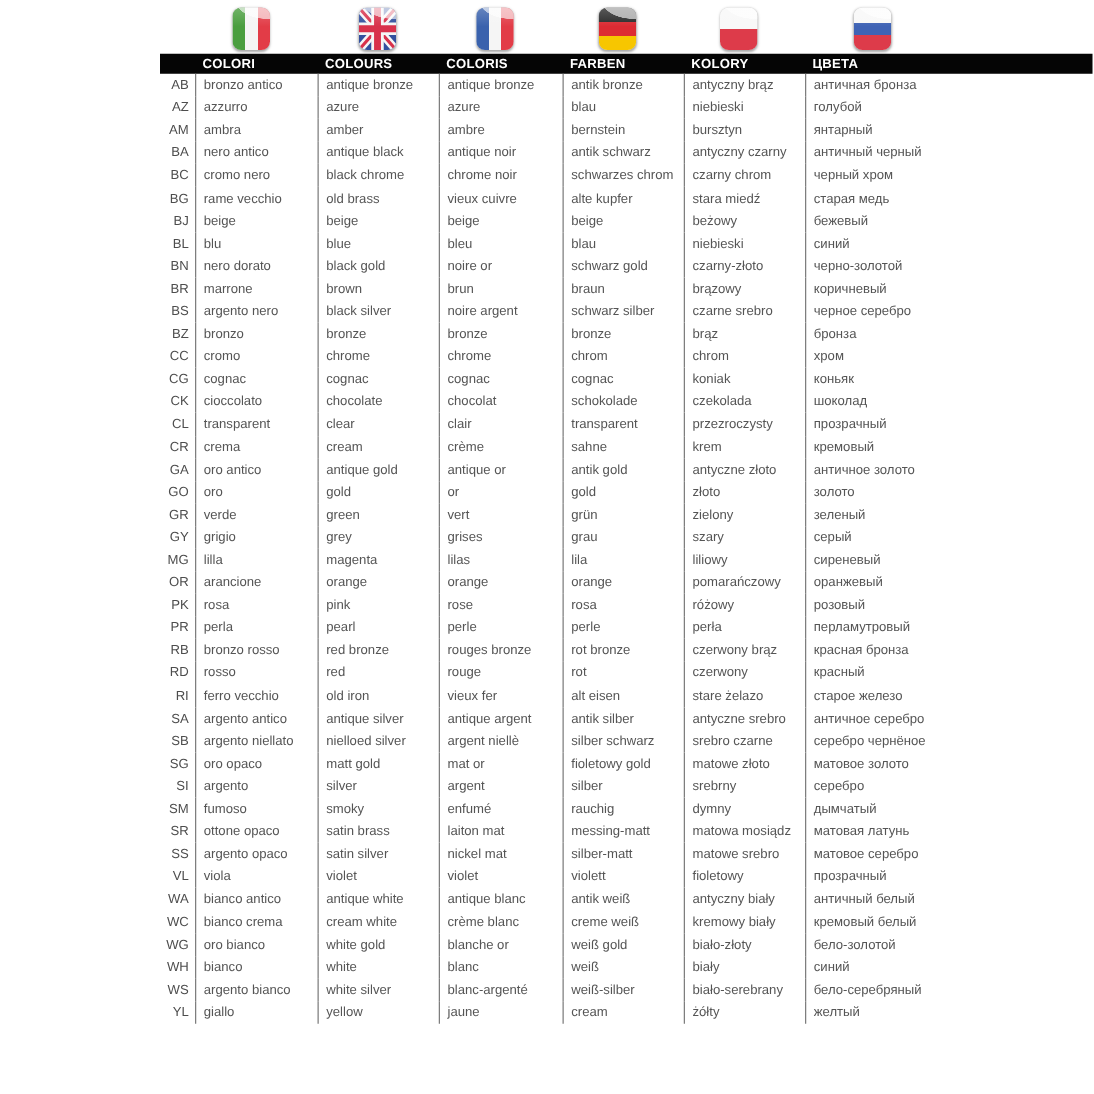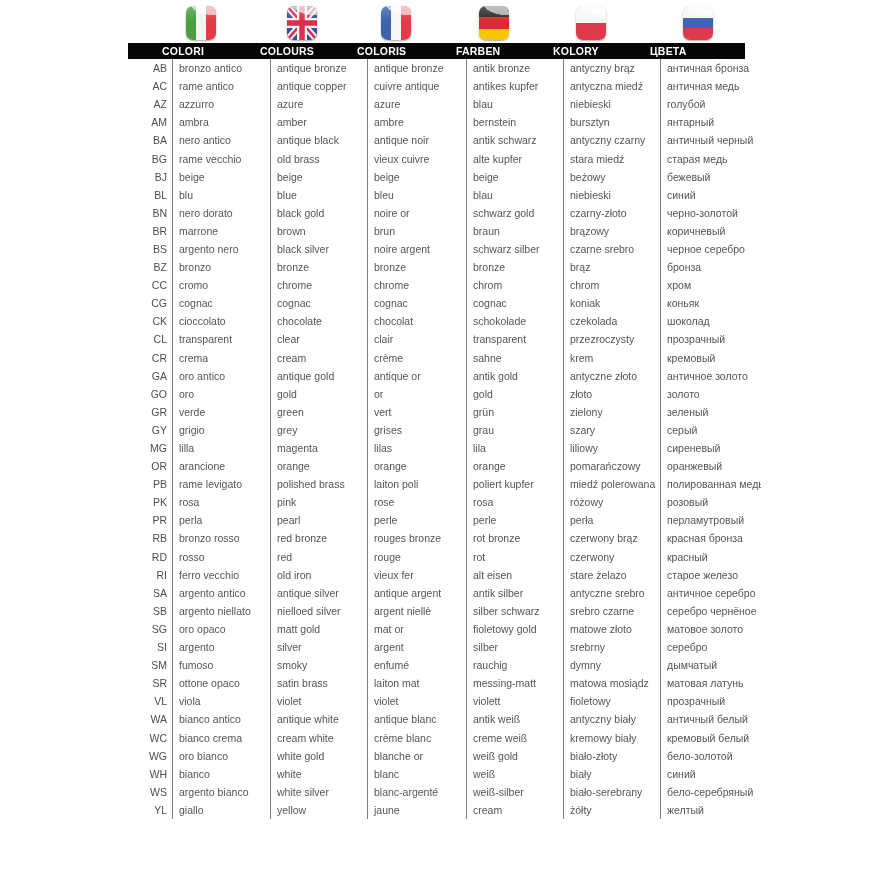--- a/index.html
+++ b/index.html
@@ -22,28 +22,28 @@
   .flag-de{left:479px}
   .flag-pl{left:576px}
   .flag-ru{left:683px}
   .flag-it .fill{background:linear-gradient(to right,#4a9e3f 0 33.4%,#f5f5f5 33.4% 66.7%,#e23c47 66.7% 100%)}
   .flag-fr .fill{background:linear-gradient(to right,#3a62ad 0 33.4%,#f5f5f5 33.4% 66.7%,#e23c47 66.7% 100%)}
   .flag-de .fill{background:linear-gradient(to bottom,#2b2b2b 0 33.4%,#dd2b33 33.4% 66.7%,#f7c600 66.7% 100%)}
   .flag-pl .fill{background:linear-gradient(to bottom,#f8f8f8 0 50%,#dd3b4a 50% 100%)}
   .flag-ru .fill{background:linear-gradient(to bottom,#f8f8f8 0 36%,#3f63b5 36% 64%,#dd3b4a 64% 100%)}
 
   
-  .header-bar{position:absolute;left:128px;top:43px;width:617px;height:16px;background:#050505;
+  .header-bar{position:absolute;left:128px;top:43px;width:746px;height:16px;background:#050505;
     display:flex;align-items:center;color:#ffffff;font-size:10.5px;font-weight:bold;letter-spacing:.2px}
   .hcell{box-sizing:border-box;padding-left:6px;white-space:nowrap}
   .h0{width:28px;padding-left:0}
   .h1{width:98px}.h2{width:97px}.h3{width:99px}.h4{width:97px}.h5{width:97px}.h6{width:101px}
 
   
-  .table{position:absolute;left:144px;top:59px;width:617px}
+  .table{position:absolute;left:128px;top:59px;width:617px}
   .row{display:flex;height:18.1px}
   .cell{box-sizing:border-box;font-size:10.5px;color:#555555;white-space:nowrap;overflow:hidden;
         display:flex;align-items:center;height:100%}
   .c0{width:28px;justify-content:flex-end;padding-right:5px;color:#4d4d4d}
   .c1{width:98px}.c2{width:97px}.c3{width:99px}.c4{width:97px}.c5{width:97px}.c6{width:101px}
   .c1,.c2,.c3,.c4,.c5,.c6{border-left:1px solid #7e7e7e;padding-left:6px}
 </style>
 </head>
 <body>
 
@@ -90,29 +90,20 @@
     <div class="row">
       <div class="cell c0">AB</div>
       <div class="cell c1">bronzo antico</div>
       <div class="cell c2">antique bronze</div>
       <div class="cell c3">antique bronze</div>
       <div class="cell c4">antik bronze</div>
       <div class="cell c5">antyczny brąz</div>
       <div class="cell c6">античная бронза</div>
     </div>
     <div class="row">
-      <div class="cell c0">AC</div>
-      <div class="cell c1">rame antico</div>
-      <div class="cell c2">antique copper</div>
-      <div class="cell c3">cuivre antique</div>
-      <div class="cell c4">antikes kupfer</div>
-      <div class="cell c5">antyczna miedź</div>
-      <div class="cell c6">античная медь</div>
-    </div>
-    <div class="row">
       <div class="cell c0">AZ</div>
       <div class="cell c1">azzurro</div>
       <div class="cell c2">azure</div>
       <div class="cell c3">azure</div>
       <div class="cell c4">blau</div>
       <div class="cell c5">niebieski</div>
       <div class="cell c6">голубой</div>
     </div>
     <div class="row">
       <div class="cell c0">AM</div>
@@ -126,20 +117,29 @@
     <div class="row">
       <div class="cell c0">BA</div>
       <div class="cell c1">nero antico</div>
       <div class="cell c2">antique black</div>
       <div class="cell c3">antique noir</div>
       <div class="cell c4">antik schwarz</div>
       <div class="cell c5">antyczny czarny</div>
       <div class="cell c6">античный черный</div>
     </div>
     <div class="row">
+      <div class="cell c0">BC</div>
+      <div class="cell c1">cromo nero</div>
+      <div class="cell c2">black chrome</div>
+      <div class="cell c3">chrome noir</div>
+      <div class="cell c4">schwarzes chrom</div>
+      <div class="cell c5">czarny chrom</div>
+      <div class="cell c6">черный хром</div>
+    </div>
+    <div class="row">
       <div class="cell c0">BG</div>
       <div class="cell c1">rame vecchio</div>
       <div class="cell c2">old brass</div>
       <div class="cell c3">vieux cuivre</div>
       <div class="cell c4">alte kupfer</div>
       <div class="cell c5">stara miedź</div>
       <div class="cell c6">старая медь</div>
     </div>
     <div class="row">
       <div class="cell c0">BJ</div>
@@ -288,29 +288,20 @@
     <div class="row">
       <div class="cell c0">OR</div>
       <div class="cell c1">arancione</div>
       <div class="cell c2">orange</div>
       <div class="cell c3">orange</div>
       <div class="cell c4">orange</div>
       <div class="cell c5">pomarańczowy</div>
       <div class="cell c6">оранжевый</div>
     </div>
     <div class="row">
-      <div class="cell c0">PB</div>
-      <div class="cell c1">rame levigato</div>
-      <div class="cell c2">polished brass</div>
-      <div class="cell c3">laiton poli</div>
-      <div class="cell c4">poliert kupfer</div>
-      <div class="cell c5">miedź polerowana</div>
-      <div class="cell c6">полированная медь</div>
-    </div>
-    <div class="row">
       <div class="cell c0">PK</div>
       <div class="cell c1">rosa</div>
       <div class="cell c2">pink</div>
       <div class="cell c3">rose</div>
       <div class="cell c4">rosa</div>
       <div class="cell c5">różowy</div>
       <div class="cell c6">розовый</div>
     </div>
     <div class="row">
       <div class="cell c0">PR</div>
@@ -396,20 +387,29 @@
     <div class="row">
       <div class="cell c0">SR</div>
       <div class="cell c1">ottone opaco</div>
       <div class="cell c2">satin brass</div>
       <div class="cell c3">laiton mat</div>
       <div class="cell c4">messing-matt</div>
       <div class="cell c5">matowa mosiądz</div>
       <div class="cell c6">матовая латунь</div>
     </div>
     <div class="row">
+      <div class="cell c0">SS</div>
+      <div class="cell c1">argento opaco</div>
+      <div class="cell c2">satin silver</div>
+      <div class="cell c3">nickel mat</div>
+      <div class="cell c4">silber-matt</div>
+      <div class="cell c5">matowe srebro</div>
+      <div class="cell c6">матовое серебро</div>
+    </div>
+    <div class="row">
       <div class="cell c0">VL</div>
       <div class="cell c1">viola</div>
       <div class="cell c2">violet</div>
       <div class="cell c3">violet</div>
       <div class="cell c4">violett</div>
       <div class="cell c5">fioletowy</div>
       <div class="cell c6">прозрачный</div>
     </div>
     <div class="row">
       <div class="cell c0">WA</div>

